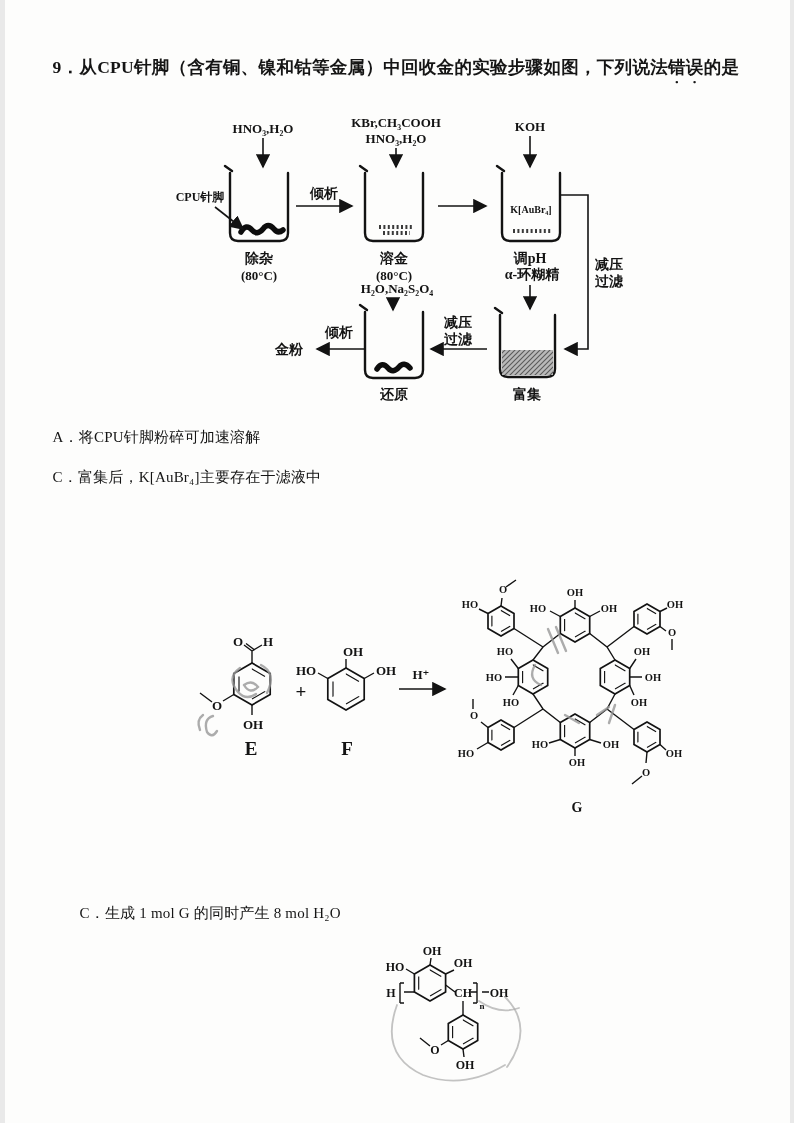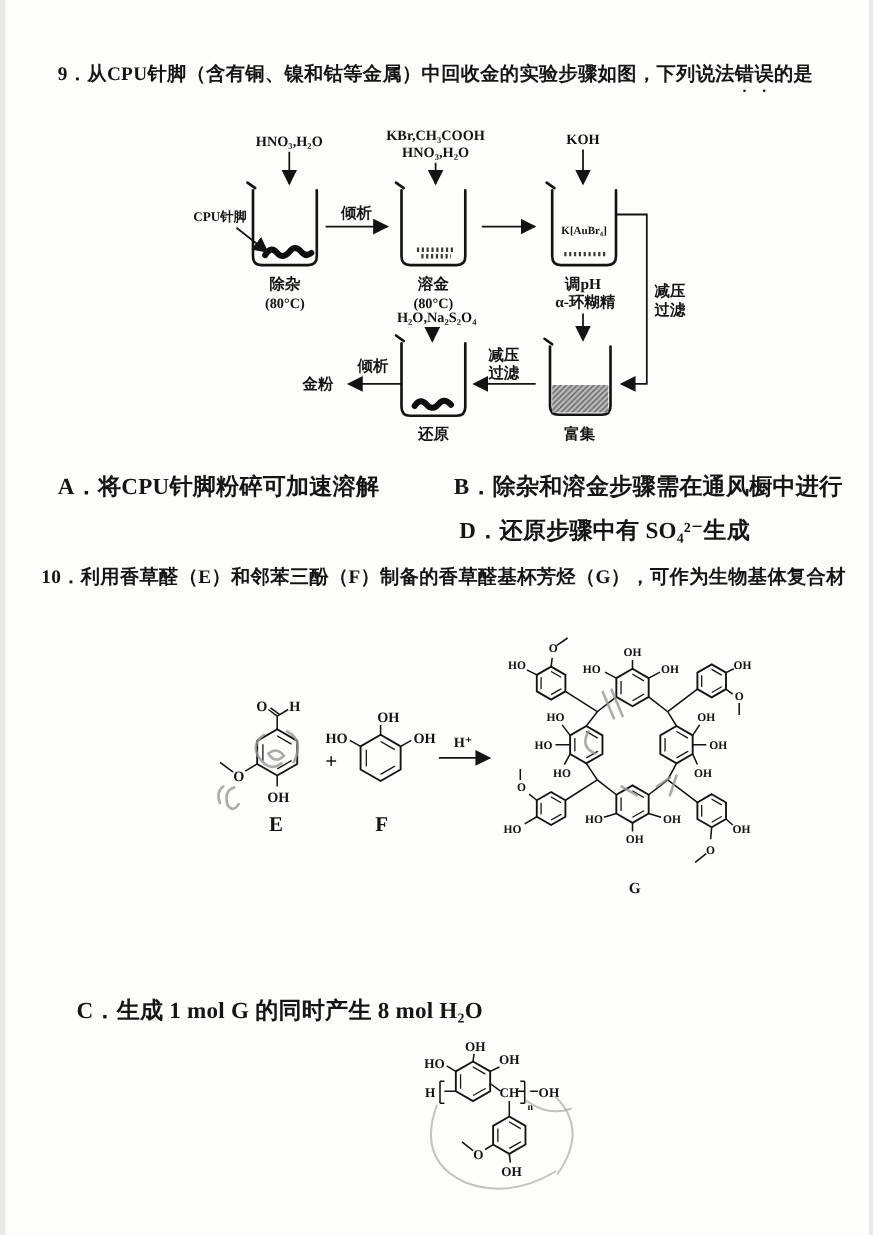--- a/index.html
+++ b/index.html
@@ -1,20 +1,20 @@
 <!DOCTYPE html>
 <html><head>
 <meta charset="utf-8">
 <style>
   html,body{margin:0;padding:0;background:#e9e9e9;}
   .page{position:relative;width:785px;height:1123px;background:#fdfdfc;margin:0 auto;
         overflow:hidden;font-family:"Liberation Serif","DejaVu Serif",serif;color:#151515;}
   .t{position:absolute;white-space:nowrap;color:#151515;}
   .q{font-size:17.5px;font-weight:600;letter-spacing:.3px;}
-  .opt{font-size:21px;font-weight:700;letter-spacing:.2px;}
+  .opt{font-size:15px;font-weight:400;letter-spacing:.2px;}
   .em{-webkit-text-emphasis:filled dot #151515;-webkit-text-emphasis-position:under right;
       text-emphasis:filled dot #151515;text-emphasis-position:under right;}
   svg{position:absolute;overflow:visible;}
   svg text{font-family:"Liberation Serif","DejaVu Serif",serif;font-weight:700;fill:#131313;}
   .cj{font-size:14px;}
   .fm{font-size:13px;}
   .fms{font-size:12px;}
   .sm{font-size:10.5px;}
   .big{font-size:19px;}
   .bk{stroke:#131313;stroke-width:2.4;fill:none;stroke-linecap:round;}
@@ -112,30 +112,24 @@
     <path class="bd" d="M332,244 H276" marker-end="url(#ah)"></path>
 
     <text class="cj" x="184" y="232" text-anchor="middle">倾析</text>
     <path class="bd" d="M210,244 H162" marker-end="url(#ah)"></path>
     <text class="cj" x="134" y="249" text-anchor="middle">金粉</text>
   </svg>
 
   <div class="t opt" style="left:48px;top:428px;">
     <span>A．</span><span>将CPU针脚粉碎可加速溶解</span>
   </div>
-  <div class="t opt" style="left:408px;top:428px;">
-    <span>B．</span><span>除杂和溶金步骤需在通风橱中进行</span>
-  </div>
-  <div class="t opt" style="left:413px;top:468px;">
-    <span>D．</span><span>还原步骤中有 SO₄²⁻生成</span>
-  </div>
-
-  <div class="t q" style="left:33px;top:512px;">
-    <span>10．</span><span>利用香草醛（E）和邻苯三酚（F）制备的香草醛基杯芳烃（G），可作为生物基体复合材</span>
-  </div>
+  <div class="t opt" style="left:48px;top:468px;">
+    <span>C．</span><span>富集后，K[AuBr₄]主要存在于滤液中</span>
+  </div>
+
 
   <svg style="left:140px;top:565px;" width="645" height="262" viewBox="0 0 645 262">
 
     <g>
       <polygon class="ring" points="107,98 125.2,108.5 125.2,129.5 107,140 88.8,129.5 88.8,108.5"></polygon>
       <polygon class="rin" points="107,104 120,111.5 120,126.5 107,134 94,126.5 94,111.5" stroke-dasharray="15 15"></polygon>
 
       <path class="thin" d="M107,98 L107,86 M107,86 L99,80 M109,84.5 L101,78.5 M107,86 L117,80"></path>
       <text class="fm" x="93" y="81" text-anchor="middle">O</text>
       <text class="fm" x="123" y="81" text-anchor="middle">H</text>
@@ -230,21 +224,21 @@
       <text class="sm" x="529" y="192" text-anchor="middle">OH</text>
       <text class="sm" x="501" y="211" text-anchor="middle">O</text>
 
       <path class="pen" d="M403,64 L413,88 M411,62 L421,86"></path>
       <path class="pen" d="M390,100 q-8,14 6,20"></path>
       <path class="pen" d="M452,150 l12,-8 M420,150 l14,8 M470,140 l-6,18"></path>
       <text style="font-size:14px;" x="432" y="247" text-anchor="middle">G</text>
     </g>
   </svg>
 
-  <div class="t opt" style="left:65px;top:904px;">
+  <div class="t opt" style="left:75px;top:904px;">
     <span>C．</span><span>生成 1 mol G 的同时产生 8 mol H₂O</span>
   </div>
 
   <svg style="left:378px;top:935px;" width="205" height="180" viewBox="0 0 205 180">
     <g>
 
       <polygon class="ring" points="47,30 62.6,39 62.6,57 47,66 31.4,57 31.4,39"></polygon>
       <polygon class="rin" points="47,35 58.3,41.5 58.3,54.5 47,61 35.7,54.5 35.7,41.5" stroke-dasharray="13 13"></polygon>
       <path class="thin" d="M47,30 L48,23 M31.4,39 L23,34 M62.6,39 L71,35"></path>
       <text class="fms" x="49" y="20" text-anchor="middle">OH</text>

